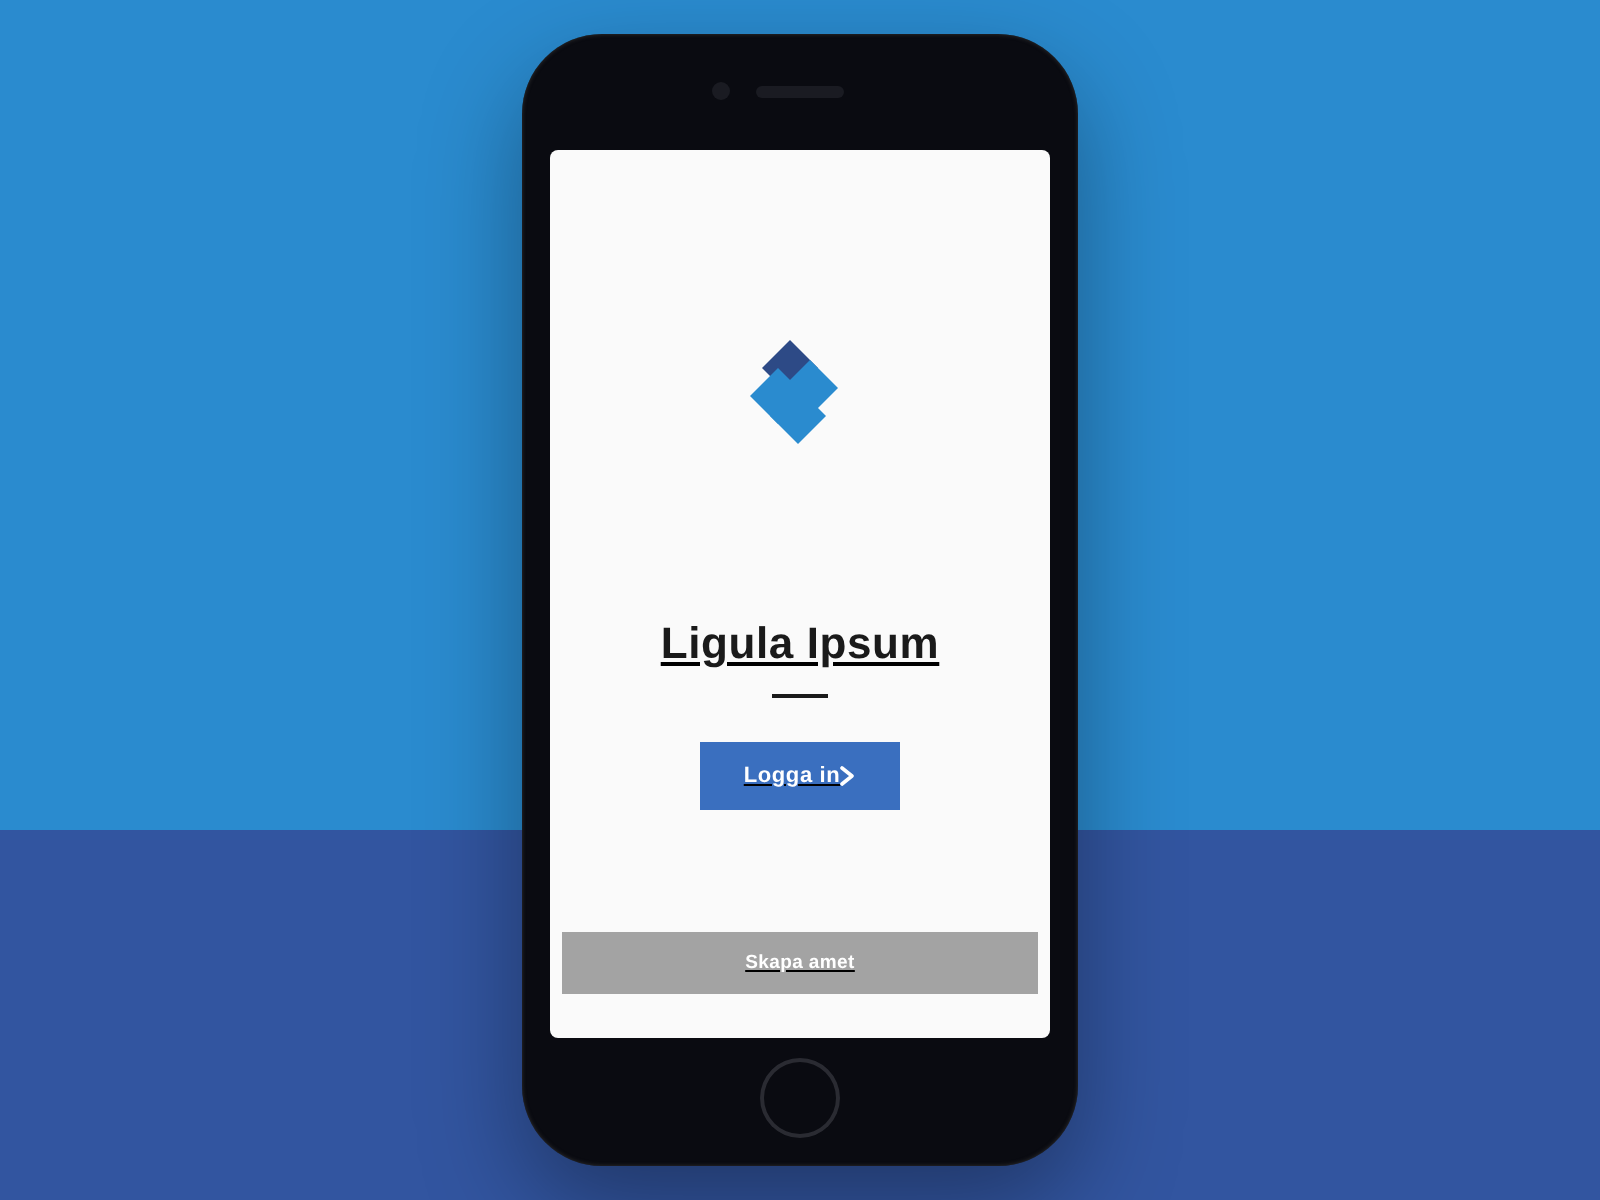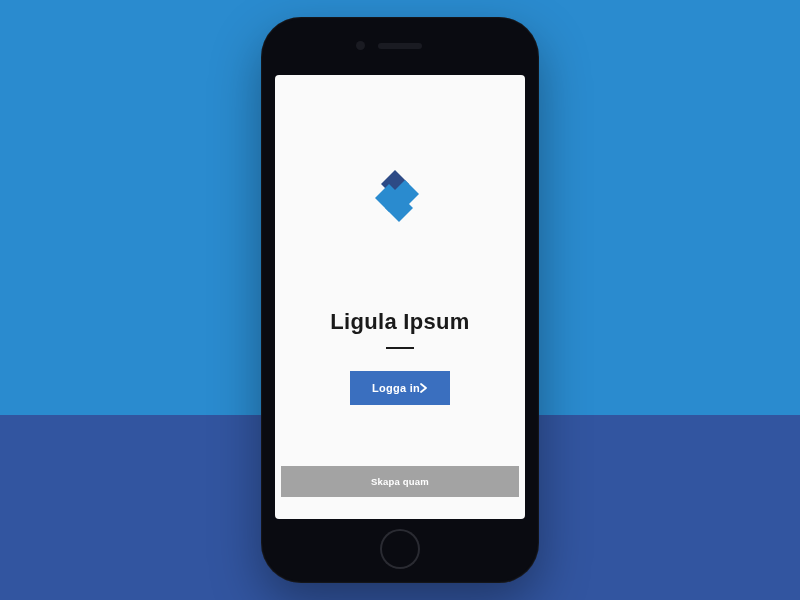--- a/index.html
+++ b/index.html
@@ -15,21 +15,21 @@
              padding:58px 14px 64px 14px; }
     .earpiece { position:absolute; top:26px; left:50%; transform:translateX(-50%);
                 width:44px; height:6px; border-radius:3px; background:#1a1b22; }
     .camera   { position:absolute; top:24px; left:calc(50% - 44px);
                 width:9px; height:9px; border-radius:50%; background:#1a1b22; }
     .home     { position:absolute; bottom:14px; left:50%; transform:translateX(-50%);
                 width:40px; height:40px; border-radius:50%; background:#0a0b11;
                 box-shadow:inset 0 0 0 2px #2a2b32; }
 
     .screen { width:100%; height:100%; background:#fafafa; border-radius:4px; overflow:hidden;
-              display:flex; flex-direction:column; align-items:center; padding:34px 6px 22px; }
+              display:flex; flex-direction:column; align-items:center; padding:34px 6px 22px;text-decoration:underline; }
 
     .logo { margin-top:6px; margin:auto; }
 
     .title { font-size:22px; font-weight:800; color:#1a1a1a; margin-top:18px; text-align:center;
              letter-spacing:.3px; }
     .divider { width:28px; height:2px; background:#1a1a1a; margin:12px auto 0px; }
 
     .desc { font-size:10px; line-height:1.55; color:#555; text-align:center; margin-top:14px;
             max-width:220px; }
 
@@ -74,17 +74,17 @@
     <button class="primary">
       <span>Logga in</span>
       <span>
         <svg width="8" height="10" viewBox="0 0 8 10">
             <path d="M1 1 L6 5 L1 9" stroke="#fff" stroke-width="1.8" fill="none" stroke-linecap="round" stroke-linejoin="round"></path>
           </svg>
       </span>
     </button>
 
     <div class="row">
-      <button class="secondary gray">Skapa quam</button>
+      <button class="secondary gray">Skapa amet</button>
     </div>
 
   </div>
 </div>
 
 </body></html>

